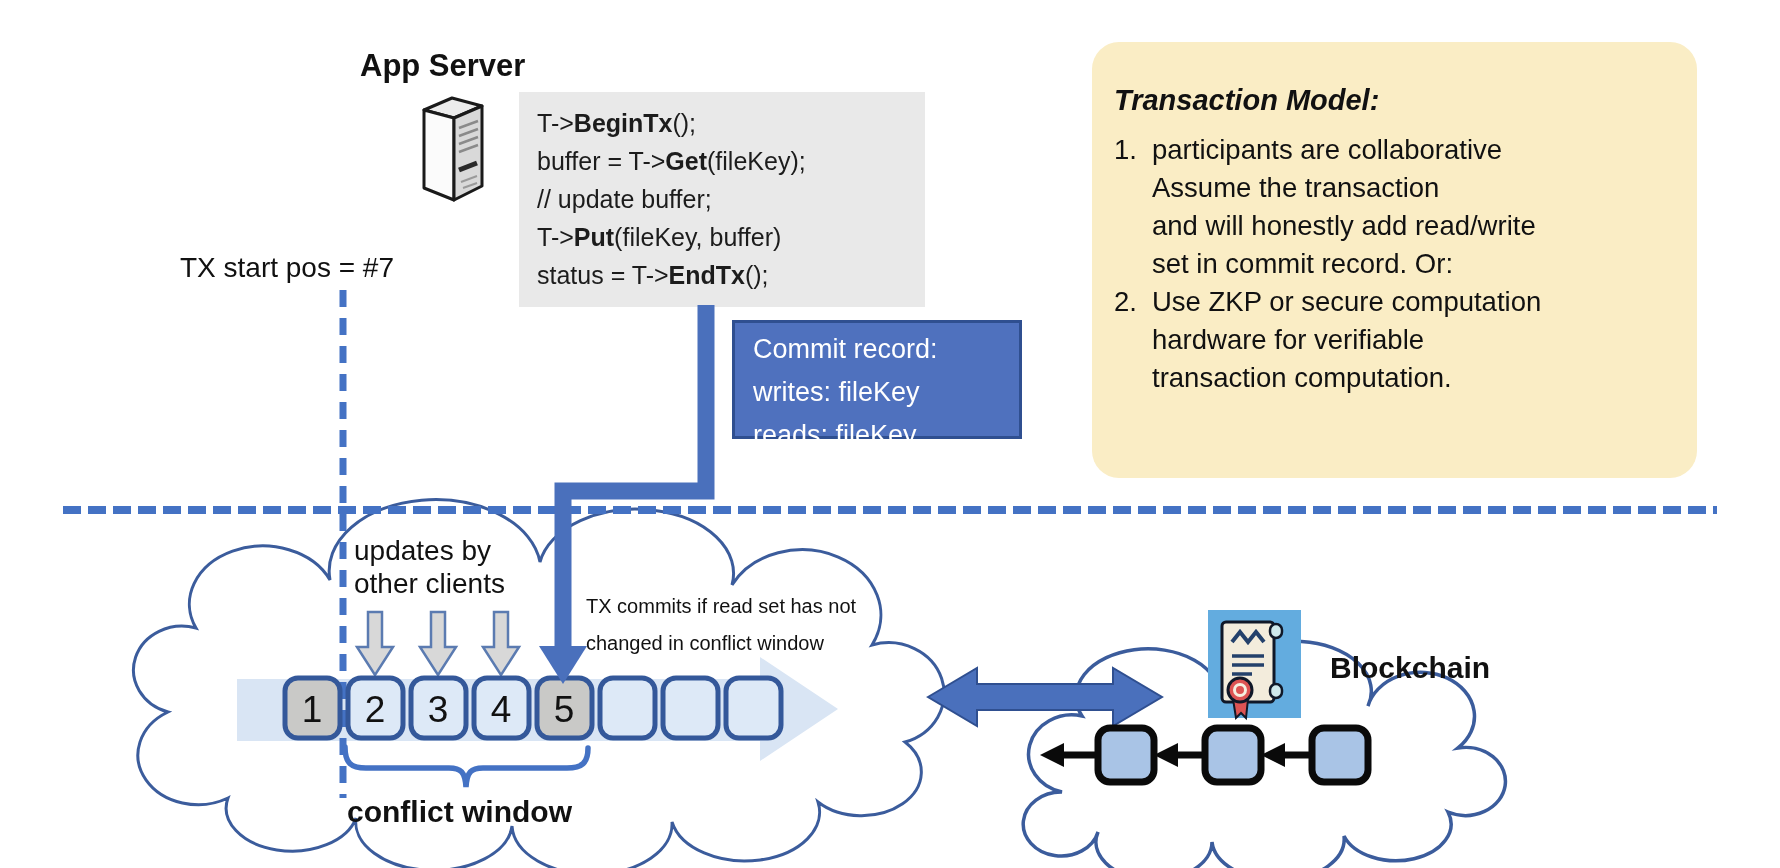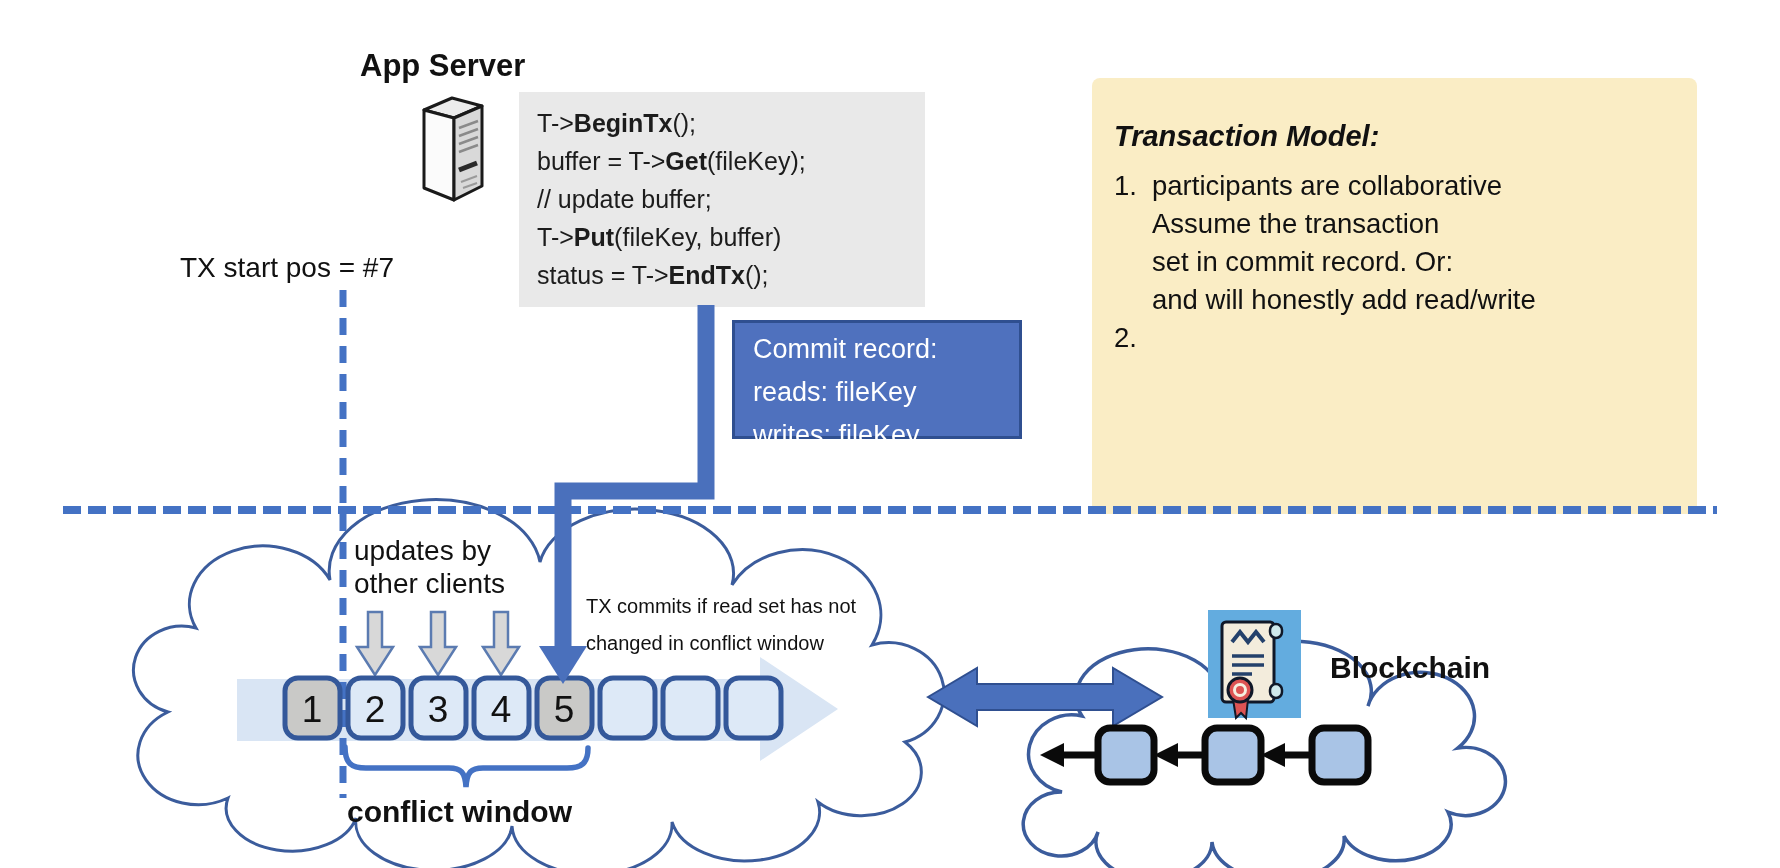--- a/index.html
+++ b/index.html
@@ -22,21 +22,21 @@
   
   .tx-start{left:180px;top:252px;font-size:28px;}
 
   
   .commit-box{left:732px;top:320px;width:290px;height:119px;background:var(--commit_box_bg);
               border:3px solid var(--commit_box_border);box-sizing:border-box;color:#fff;
               font-size:27px;line-height:43px;padding:5px 0 0 18px;}
 
   
   .note-box{left:1092px;top:42px;width:605px;height:436px;background:var(--note_bg);
-            border-radius:8px;box-sizing:border-box;padding:42px 30px 0 22px;margin-top:36px;}
+            border-radius:27px;box-sizing:border-box;padding:42px 30px 0 22px;}
   .note-title{font-size:29px;font-weight:bold;font-style:italic;margin-bottom:14px;}
   .note-item{display:flex;font-size:27.5px;line-height:38px;}
   .note-item .marker{width:38px;flex:none;}
 
   
   .updates-label{left:354px;top:534px;font-size:28px;line-height:33px;}
   .commit-note{left:586px;top:588px;font-size:20px;line-height:37px;}
   .conflict-label{left:347px;top:795px;font-size:30px;font-weight:bold;}
   .blockchain-label{left:1330px;top:651px;font-size:30px;font-weight:bold;}
 
@@ -67,37 +67,42 @@
     <div class="abs code-box">
       <div class="code-line"><span>T-&gt;</span><span class="b">BeginTx</span><span>();</span></div>
       <div class="code-line"><span>buffer = T-&gt;</span><span class="b">Get</span><span>(fileKey);</span></div>
       <div class="code-line"><span>// update buffer;</span><span class="b"></span><span></span></div>
       <div class="code-line"><span>T-&gt;</span><span class="b">Put</span><span>(fileKey, buffer)</span></div>
       <div class="code-line"><span>status = T-&gt;</span><span class="b">EndTx</span><span>();</span></div>
     </div>
 
     <div class="abs commit-box">
       <div>Commit record:</div>
+      <div>writes: fileKey</div>
       <div>reads: fileKey</div>
-      <div>writes: fileKey</div>
     </div>
 
     <div class="abs note-box">
       <div class="note-title">Transaction Model:</div>
       <div class="note-item">
         <div class="marker">1.</div>
         <div class="note-lines">
           <div>participants are collaborative</div>
           <div>Assume the transaction</div>
+          <div>and will honestly add read/write</div>
           <div>set in commit record.  Or:</div>
-          <div>and will honestly add read/write</div>
         </div>
       </div>
       <div class="note-item">
         <div class="marker">2.</div>
+        <div class="note-lines">
+          <div>Use ZKP or secure computation</div>
+          <div>hardware for verifiable</div>
+          <div>transaction computation.</div>
+        </div>
       </div>
     </div>
 
   </div>
 
   <svg width="1780" height="868" viewBox="0 0 1780 868">
 
     <path class="cloud" d="
       M 168 712
       A 42 38 0 1 1 196 628

